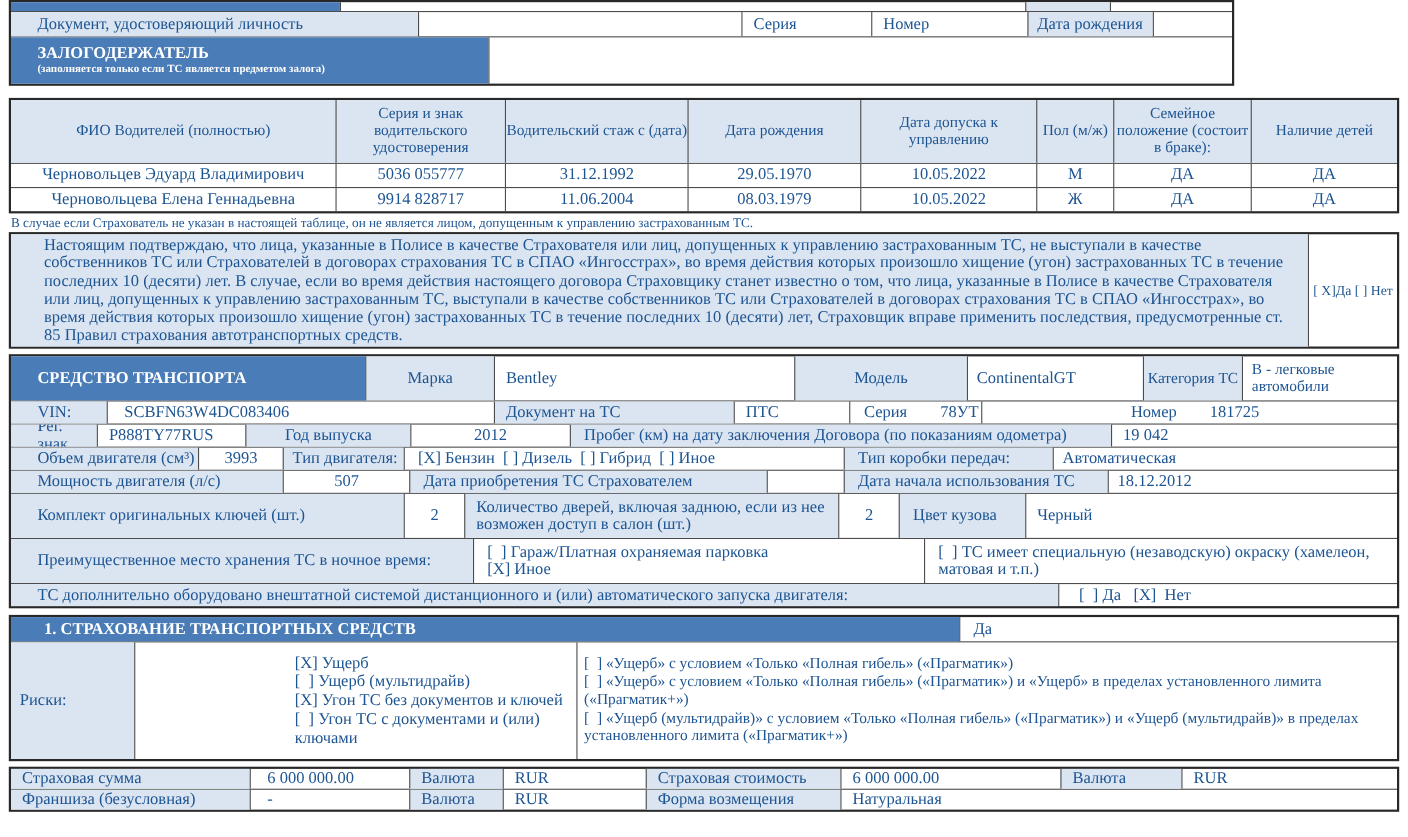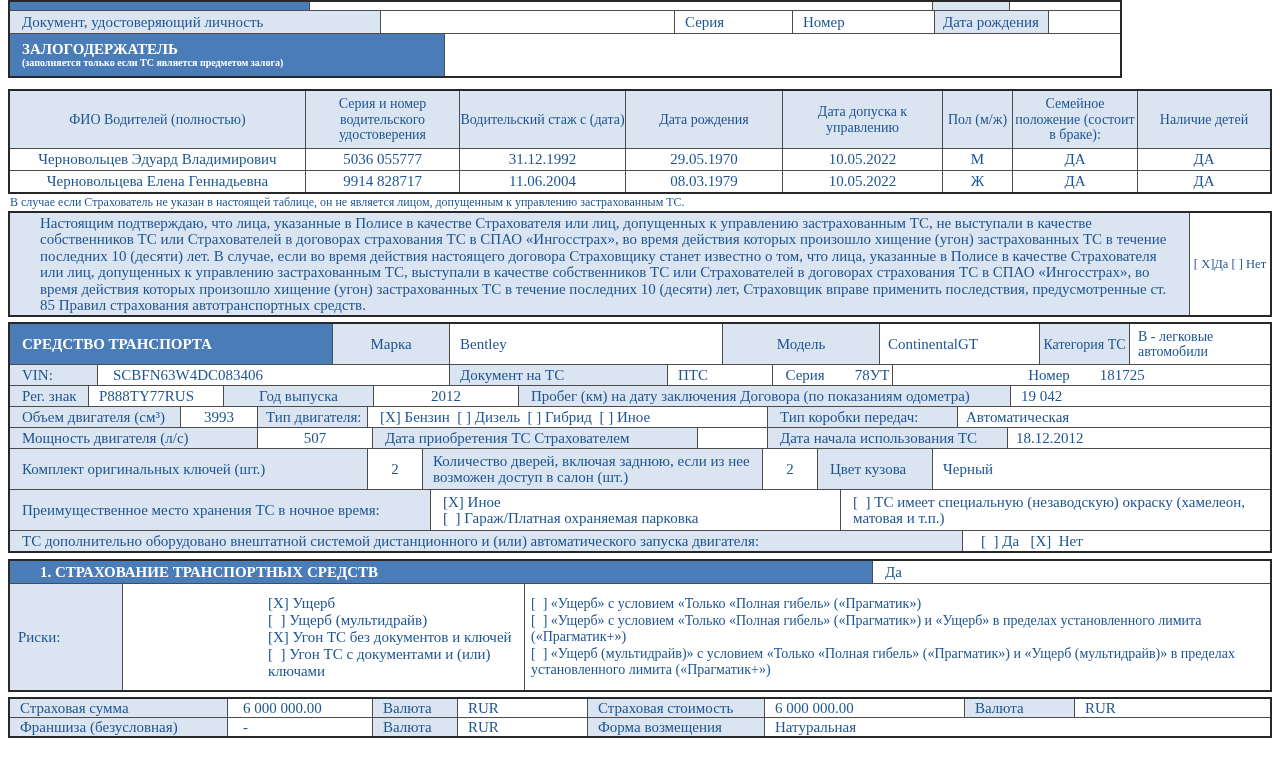--- a/index.html
+++ b/index.html
@@ -11,21 +11,21 @@
   .tw{width:1264px;}
   .r{display:flex;}
   .r + .r{border-top:1px solid #4c4c4c;}
   .c{flex:0 0 auto;box-sizing:border-box;display:flex;flex-direction:column;
      justify-content:center;overflow:hidden;line-height:1.12;white-space:pre-wrap;}
   .c + .c{border-left:1px solid #4c4c4c;}
   .grow{flex:1 1 auto;}
   .lb{background:#dbe5f1;}
   .dk{background:#4a7cb8;color:#ffffff;font-weight:bold;}
   .ctr{align-items:center;text-align:center;}
-  .pl24{padding-left:12px;} .pl15{padding-left:15px;} .pl12{padding-left:12px;}
+  .pl24{padding-left:24px;} .pl15{padding-left:15px;} .pl12{padding-left:12px;}
   .pl10{padding-left:10px;} .pl8{padding-left:8px;}
   .sm{font-size:14px;}
   .gap8{height:8px;} .gap6{height:6px;} .gap5{height:5px;} .gap3{height:3px;}
   .subtitle{font-size:10px;font-weight:bold;line-height:1.05;}
   .note{font-size:12px;line-height:14px;margin:1px 0 2px 2px;}
   .decl-text{padding:2px 10px 2px 30px;line-height:16.4px;}
   .answer{font-size:12.5px;}
   .kv{flex-direction:row;align-items:center;gap:30px;}
   .list div{line-height:17px;}
   .list-tight div{line-height:16.6px;}
@@ -60,21 +60,21 @@
   </div>
 
   <div class="gap8"></div>
 
 
   <div class="gap3"></div>
 
   <div class="t tw">
     <div class="r lb sm" style="height:57px">
       <div class="c lb ctr" style="width:295px">ФИО Водителей (полностью)</div>
-      <div class="c lb ctr" style="width:154px">Серия и номер водительского удостоверения</div>
+      <div class="c lb ctr" style="width:154px">Серия и знак водительского удостоверения</div>
       <div class="c lb ctr" style="width:166px">Водительский стаж с (дата)</div>
       <div class="c lb ctr" style="width:157px">Дата рождения</div>
       <div class="c lb ctr" style="width:160px">Дата допуска к управлению</div>
       <div class="c lb ctr" style="width:70px">Пол (м/ж)</div>
       <div class="c lb ctr" style="width:125px">Семейное положение (состоит в браке):</div>
       <div class="c lb ctr grow">Наличие детей</div>
     </div>
     <div class="r" style="height:21px">
       <div class="c ctr" style="width:295px">Черновольцев Эдуард Владимирович</div>
       <div class="c ctr" style="width:154px">5036 055777</div>
@@ -160,22 +160,22 @@
       <div class="c lb pl24" style="width:357px">Комплект оригинальных ключей (шт.)</div>
       <div class="c ctr" style="width:55px">2</div>
       <div class="c lb pl10" style="width:340px">Количество дверей, включая заднюю, если из нее возможен доступ в салон (шт.)</div>
       <div class="c ctr" style="width:55px">2</div>
       <div class="c lb pl12" style="width:115px">Цвет кузова</div>
       <div class="c grow pl10">Черный</div>
     </div>
     <div class="r" style="height:40px">
       <div class="c lb pl24" style="width:420px">Преимущественное место хранения ТС в ночное время:</div>
       <div class="c pl12" style="width:410px">
+        <div>[  ] Гараж/Платная охраняемая парковка</div>
         <div>[X] Иное</div>
-        <div>[  ] Гараж/Платная охраняемая парковка</div>
       </div>
       <div class="c grow pl12">[  ] ТС имеет специальную (незаводскую) окраску (хамелеон, матовая и т.п.)</div>
     </div>
     <div class="r" style="height:20px">
       <div class="c lb pl24" style="width:952px">ТС дополнительно оборудовано внештатной системой дистанционного и (или) автоматического запуска двигателя:</div>
       <div class="c grow" style="padding-left:18px">[  ] Да   [X]  Нет</div>
     </div>
   </div>
 
   <div class="gap6"></div>

